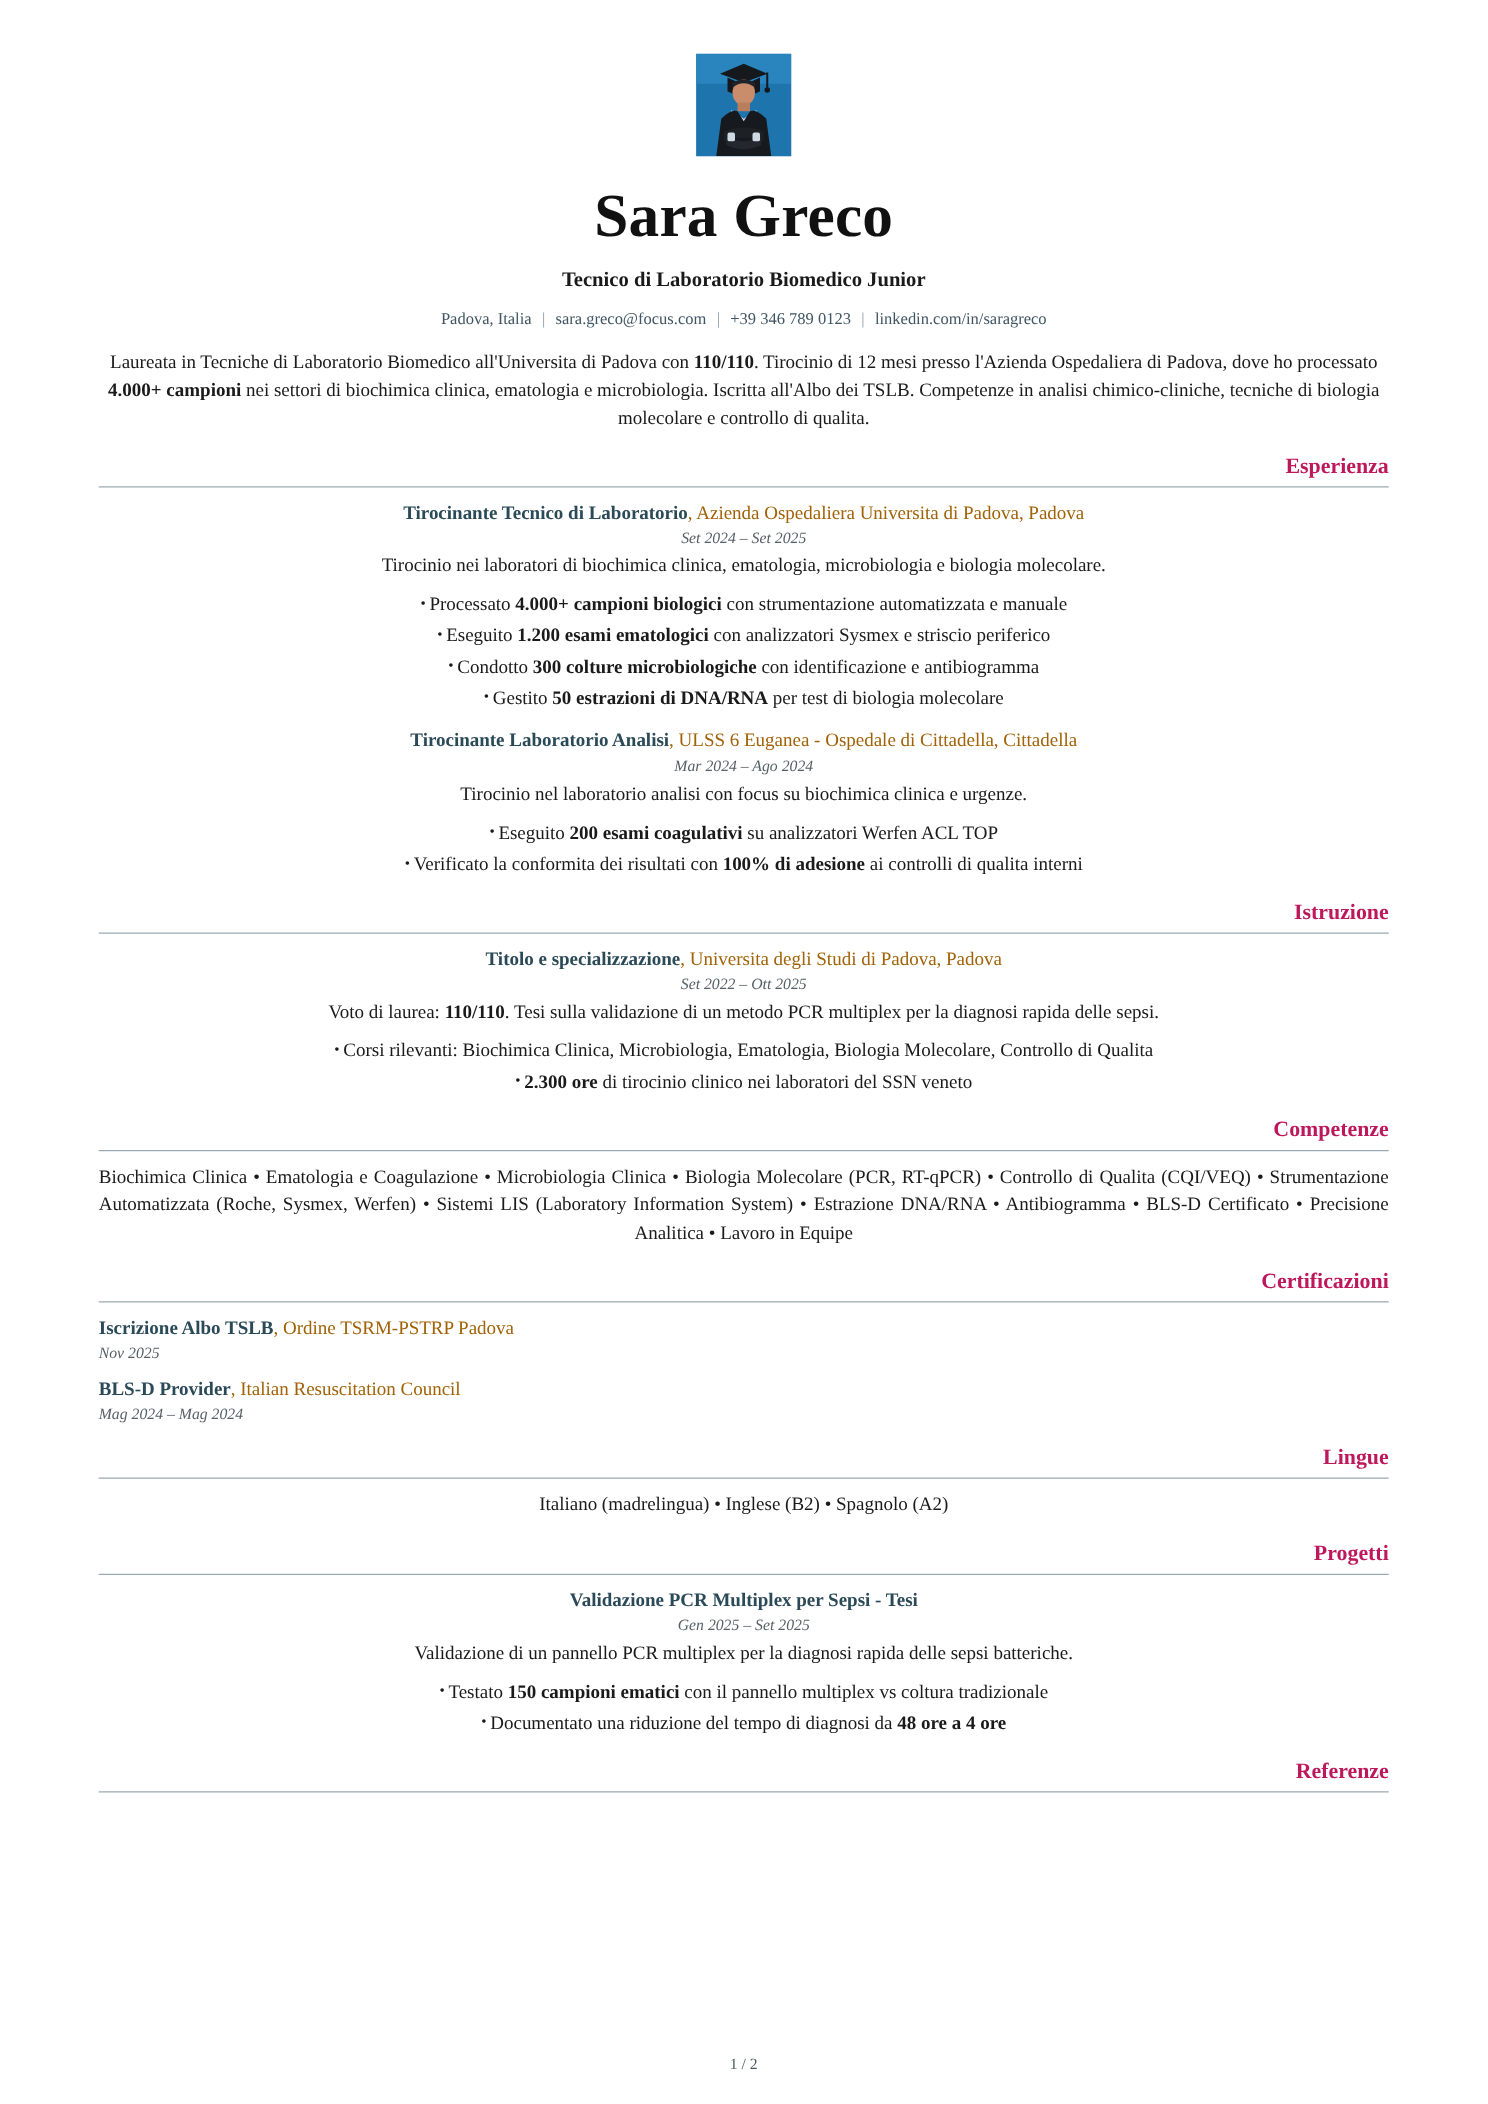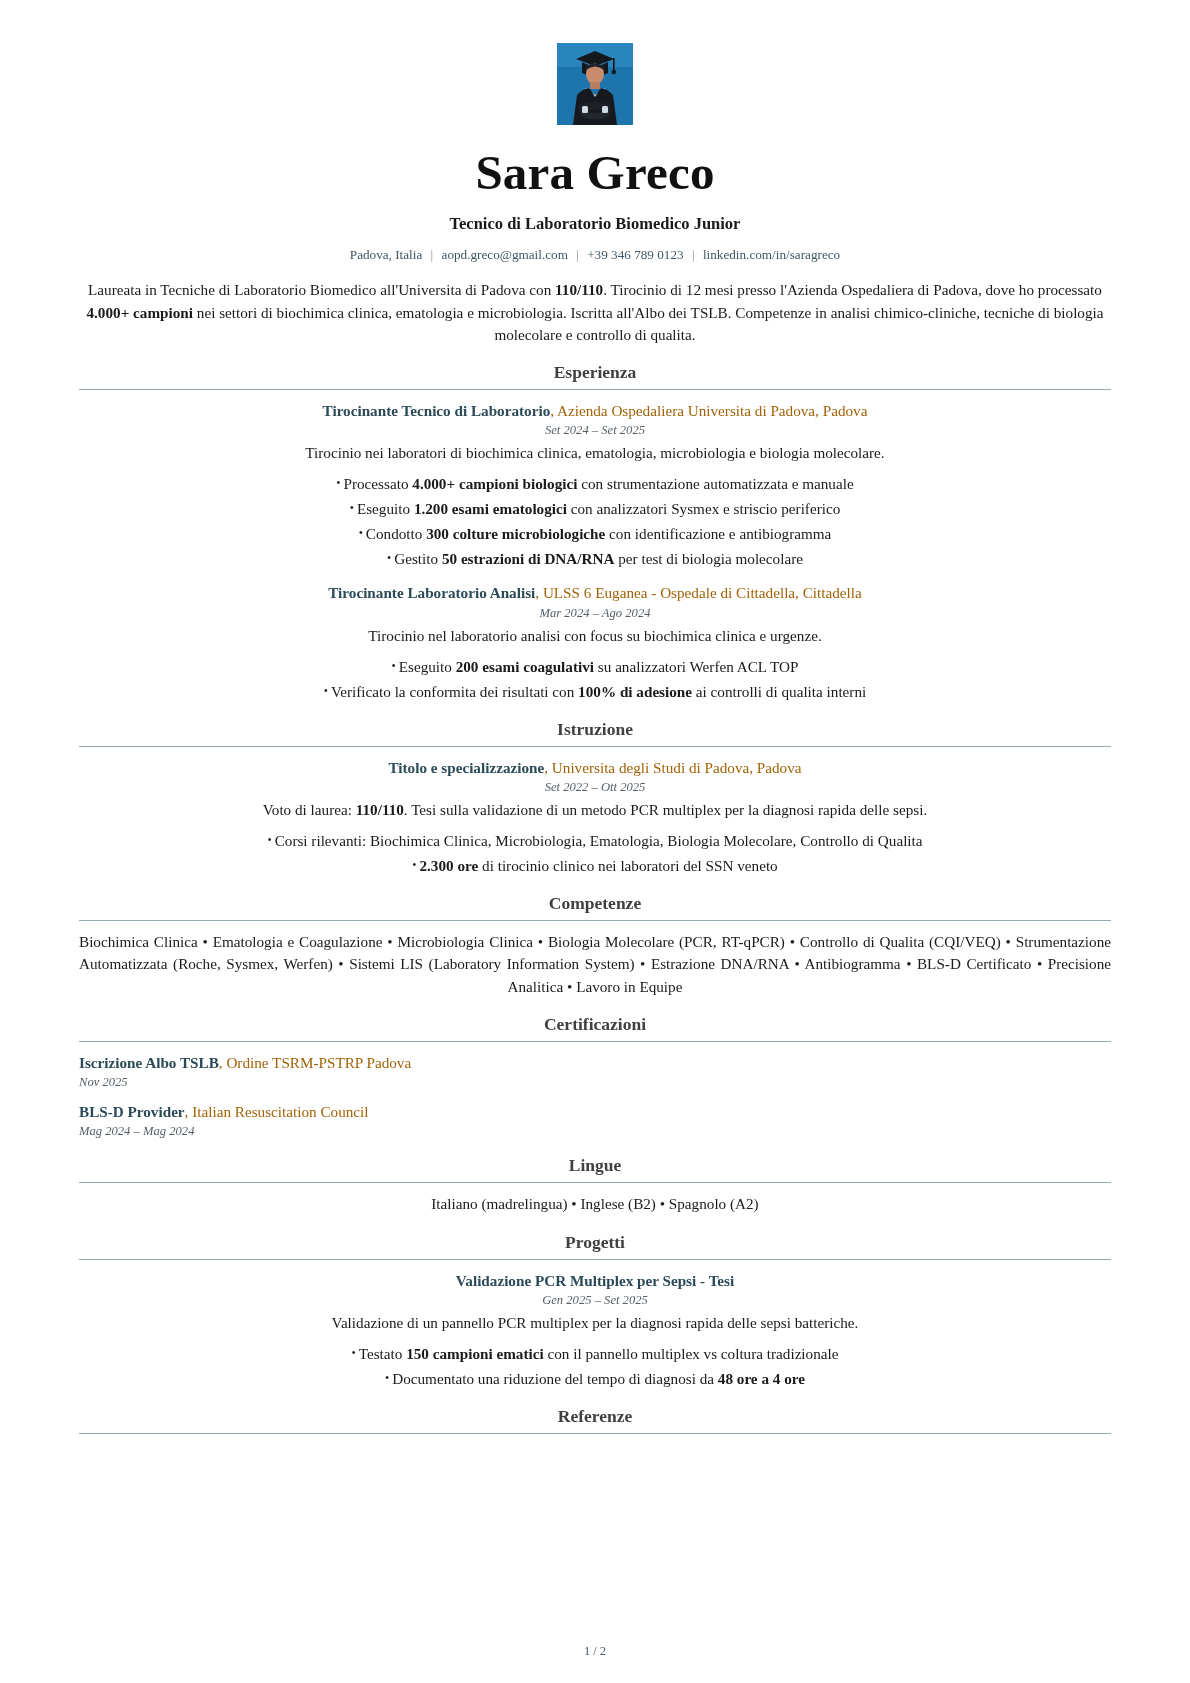--- a/index.html
+++ b/index.html
@@ -69,24 +69,24 @@
     line-height: 1.46;
     text-align: center;
     margin-top: 16px;
     color: #1a1a1a;
   }
   .summary b { font-weight: 700; }
 
   
   .section { margin-top: 16px; }
   .section-title {
-    text-align: center;
+    text-align: right;
     font-size: 17.5px;
     font-weight: 700;
-    color: #404040;
+    color: #be185d;
     padding-bottom: 6px;
   }
   .rule {
     height: 0;
     border-top: 1px solid #9aaab2;
     margin: 0 0 10px 0;
   }
 
   .entry { margin-top: 12px; text-align: center; }
   .entry:first-child { margin-top: 2px; }
@@ -201,21 +201,21 @@
       </span>
     </div>
 
     <h1 class="name">Sara Greco</h1>
 
     <div class="headline">Tecnico di Laboratorio Biomedico Junior</div>
 
     <div class="contact">
       <span class="item">Padova, Italia</span>
       <span class="sep">|</span>
-      <span class="item">aopd.greco@gmail.com</span>
+      <span class="item">sara.greco@focus.com</span>
       <span class="sep">|</span>
       <span class="item">+39 346 789 0123</span>
       <span class="sep">|</span>
       <span class="item">linkedin.com/in/saragreco</span>
     </div>
 
     <div class="summary">Laureata in Tecniche di Laboratorio Biomedico all'Universita di Padova con <b>110/110</b>. Tirocinio di 12 mesi presso l'Azienda Ospedaliera di Padova, dove ho processato <b>4.000+ campioni</b> nei settori di biochimica clinica, ematologia e microbiologia. Iscritta all'Albo dei TSLB. Competenze in analisi chimico-cliniche, tecniche di biologia molecolare e controllo di qualita.</div>
   </div>
 
   <div class="section">

